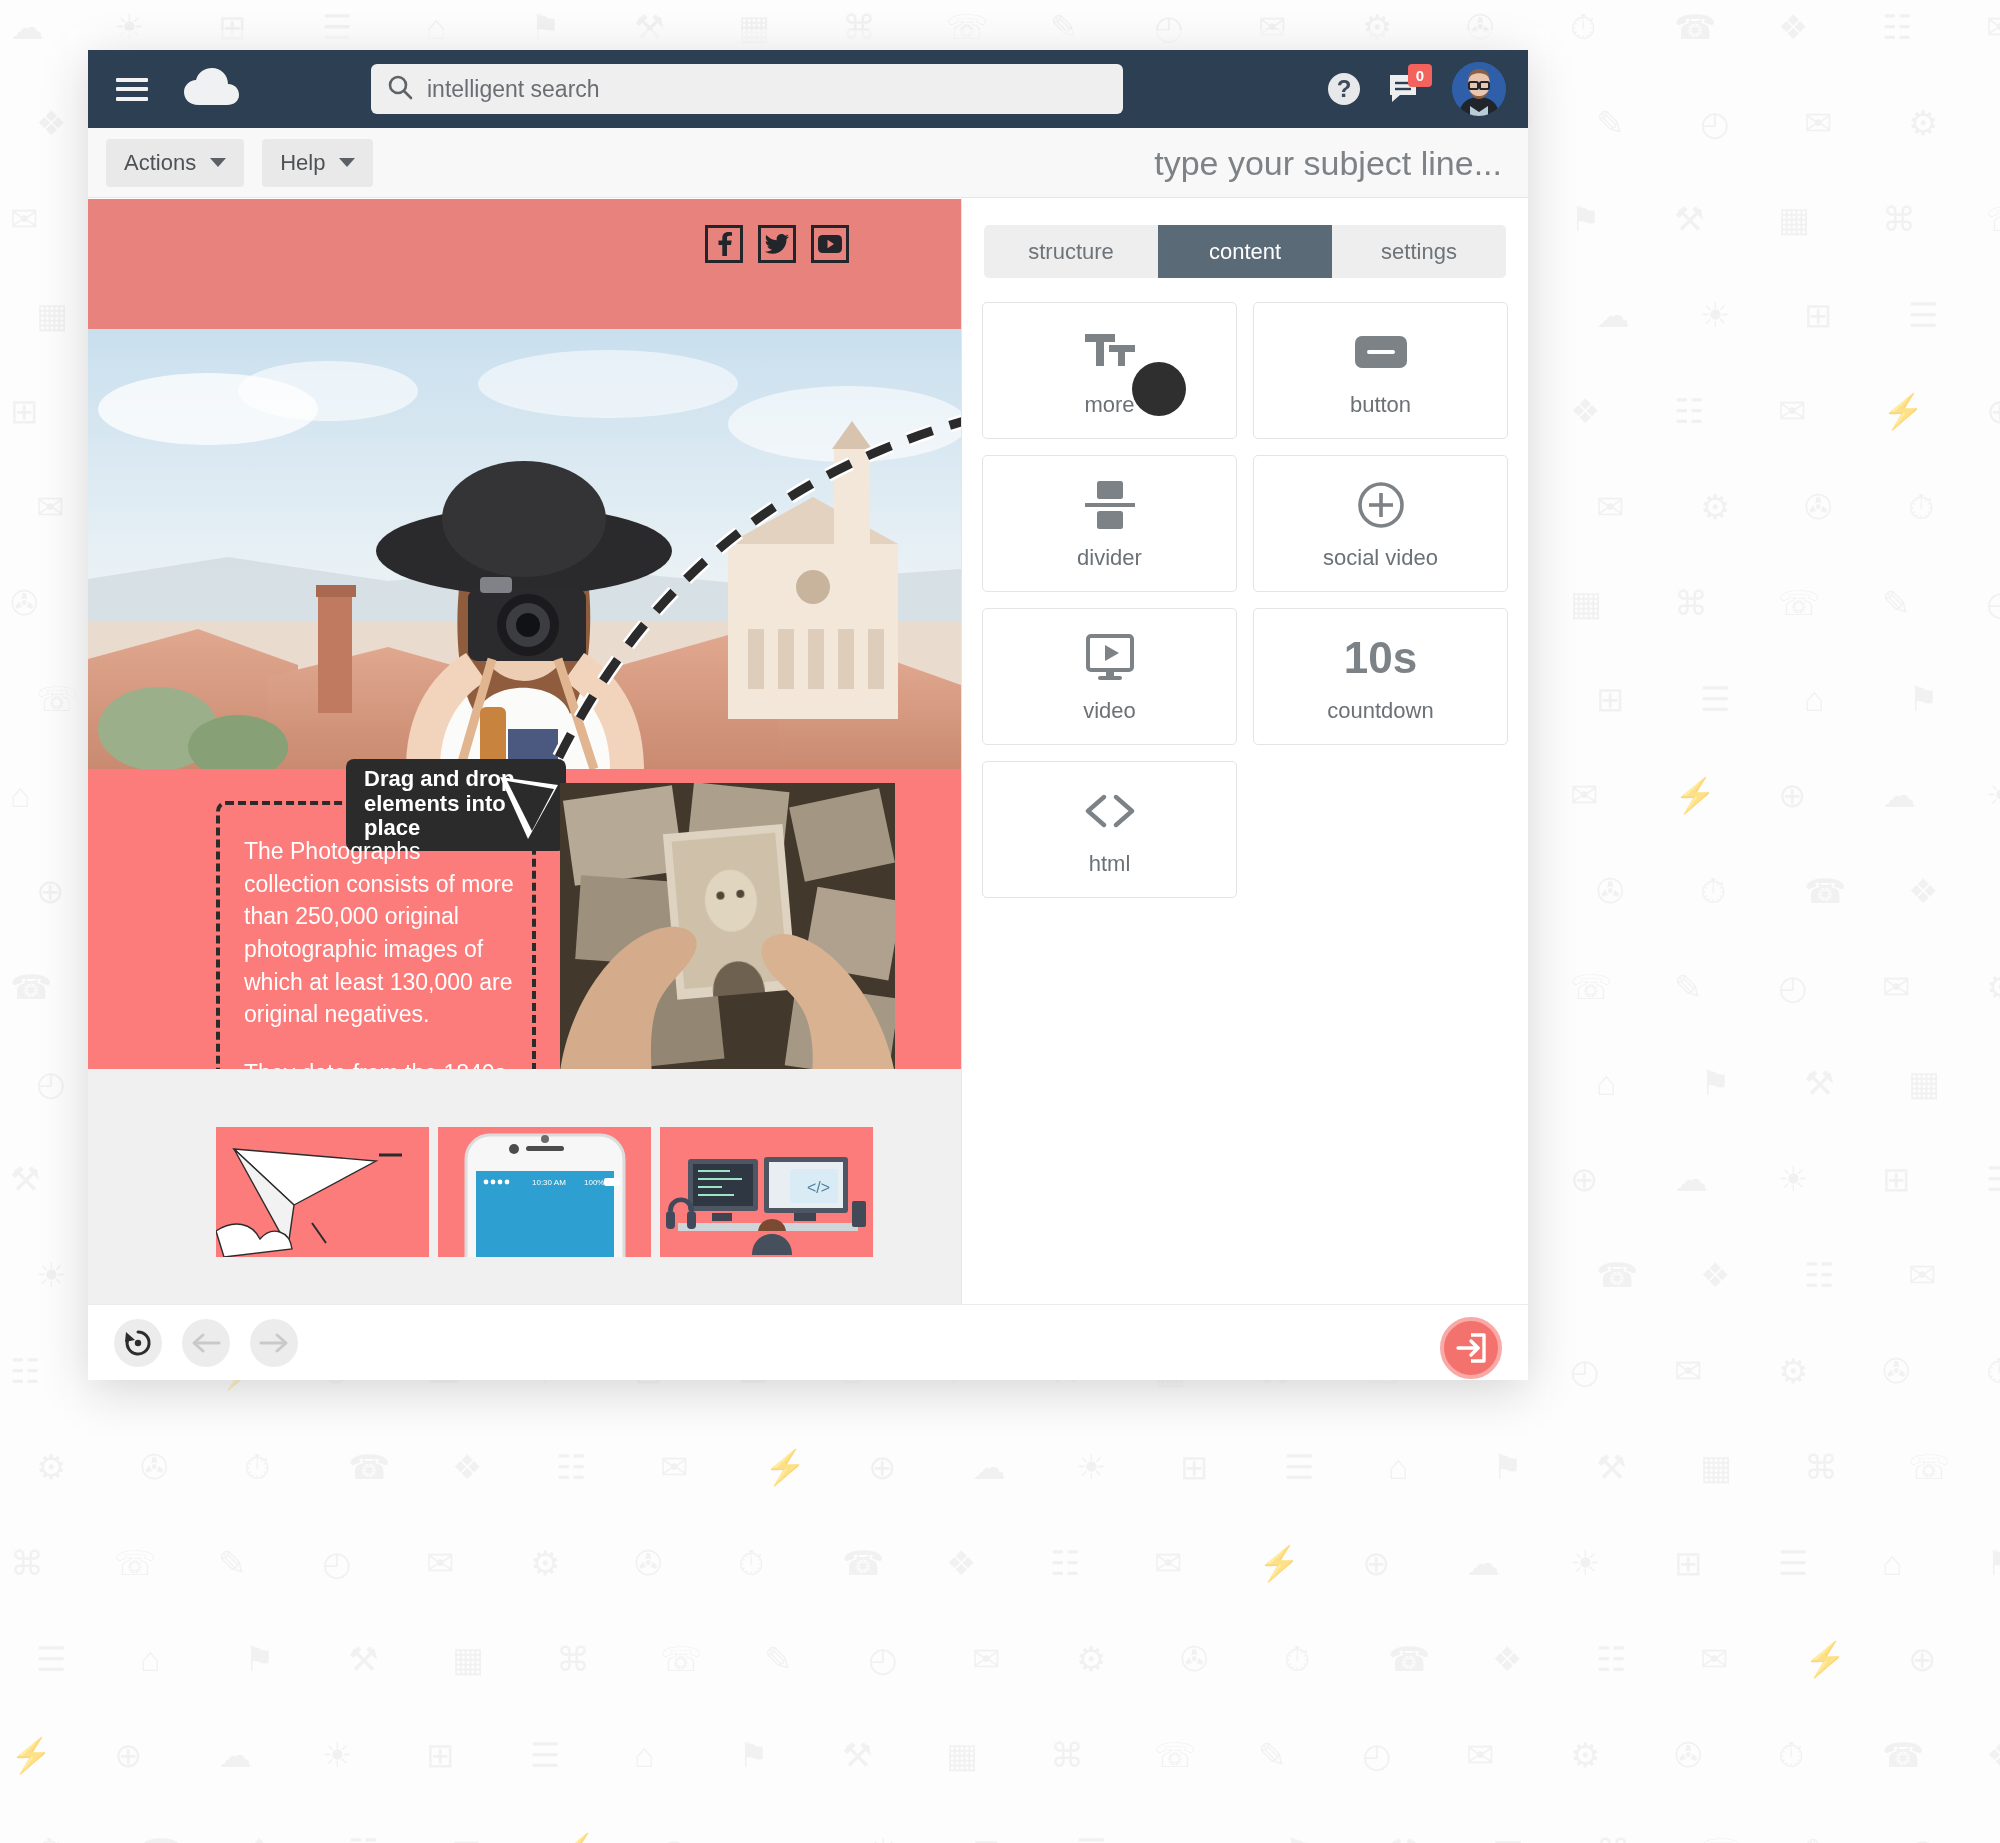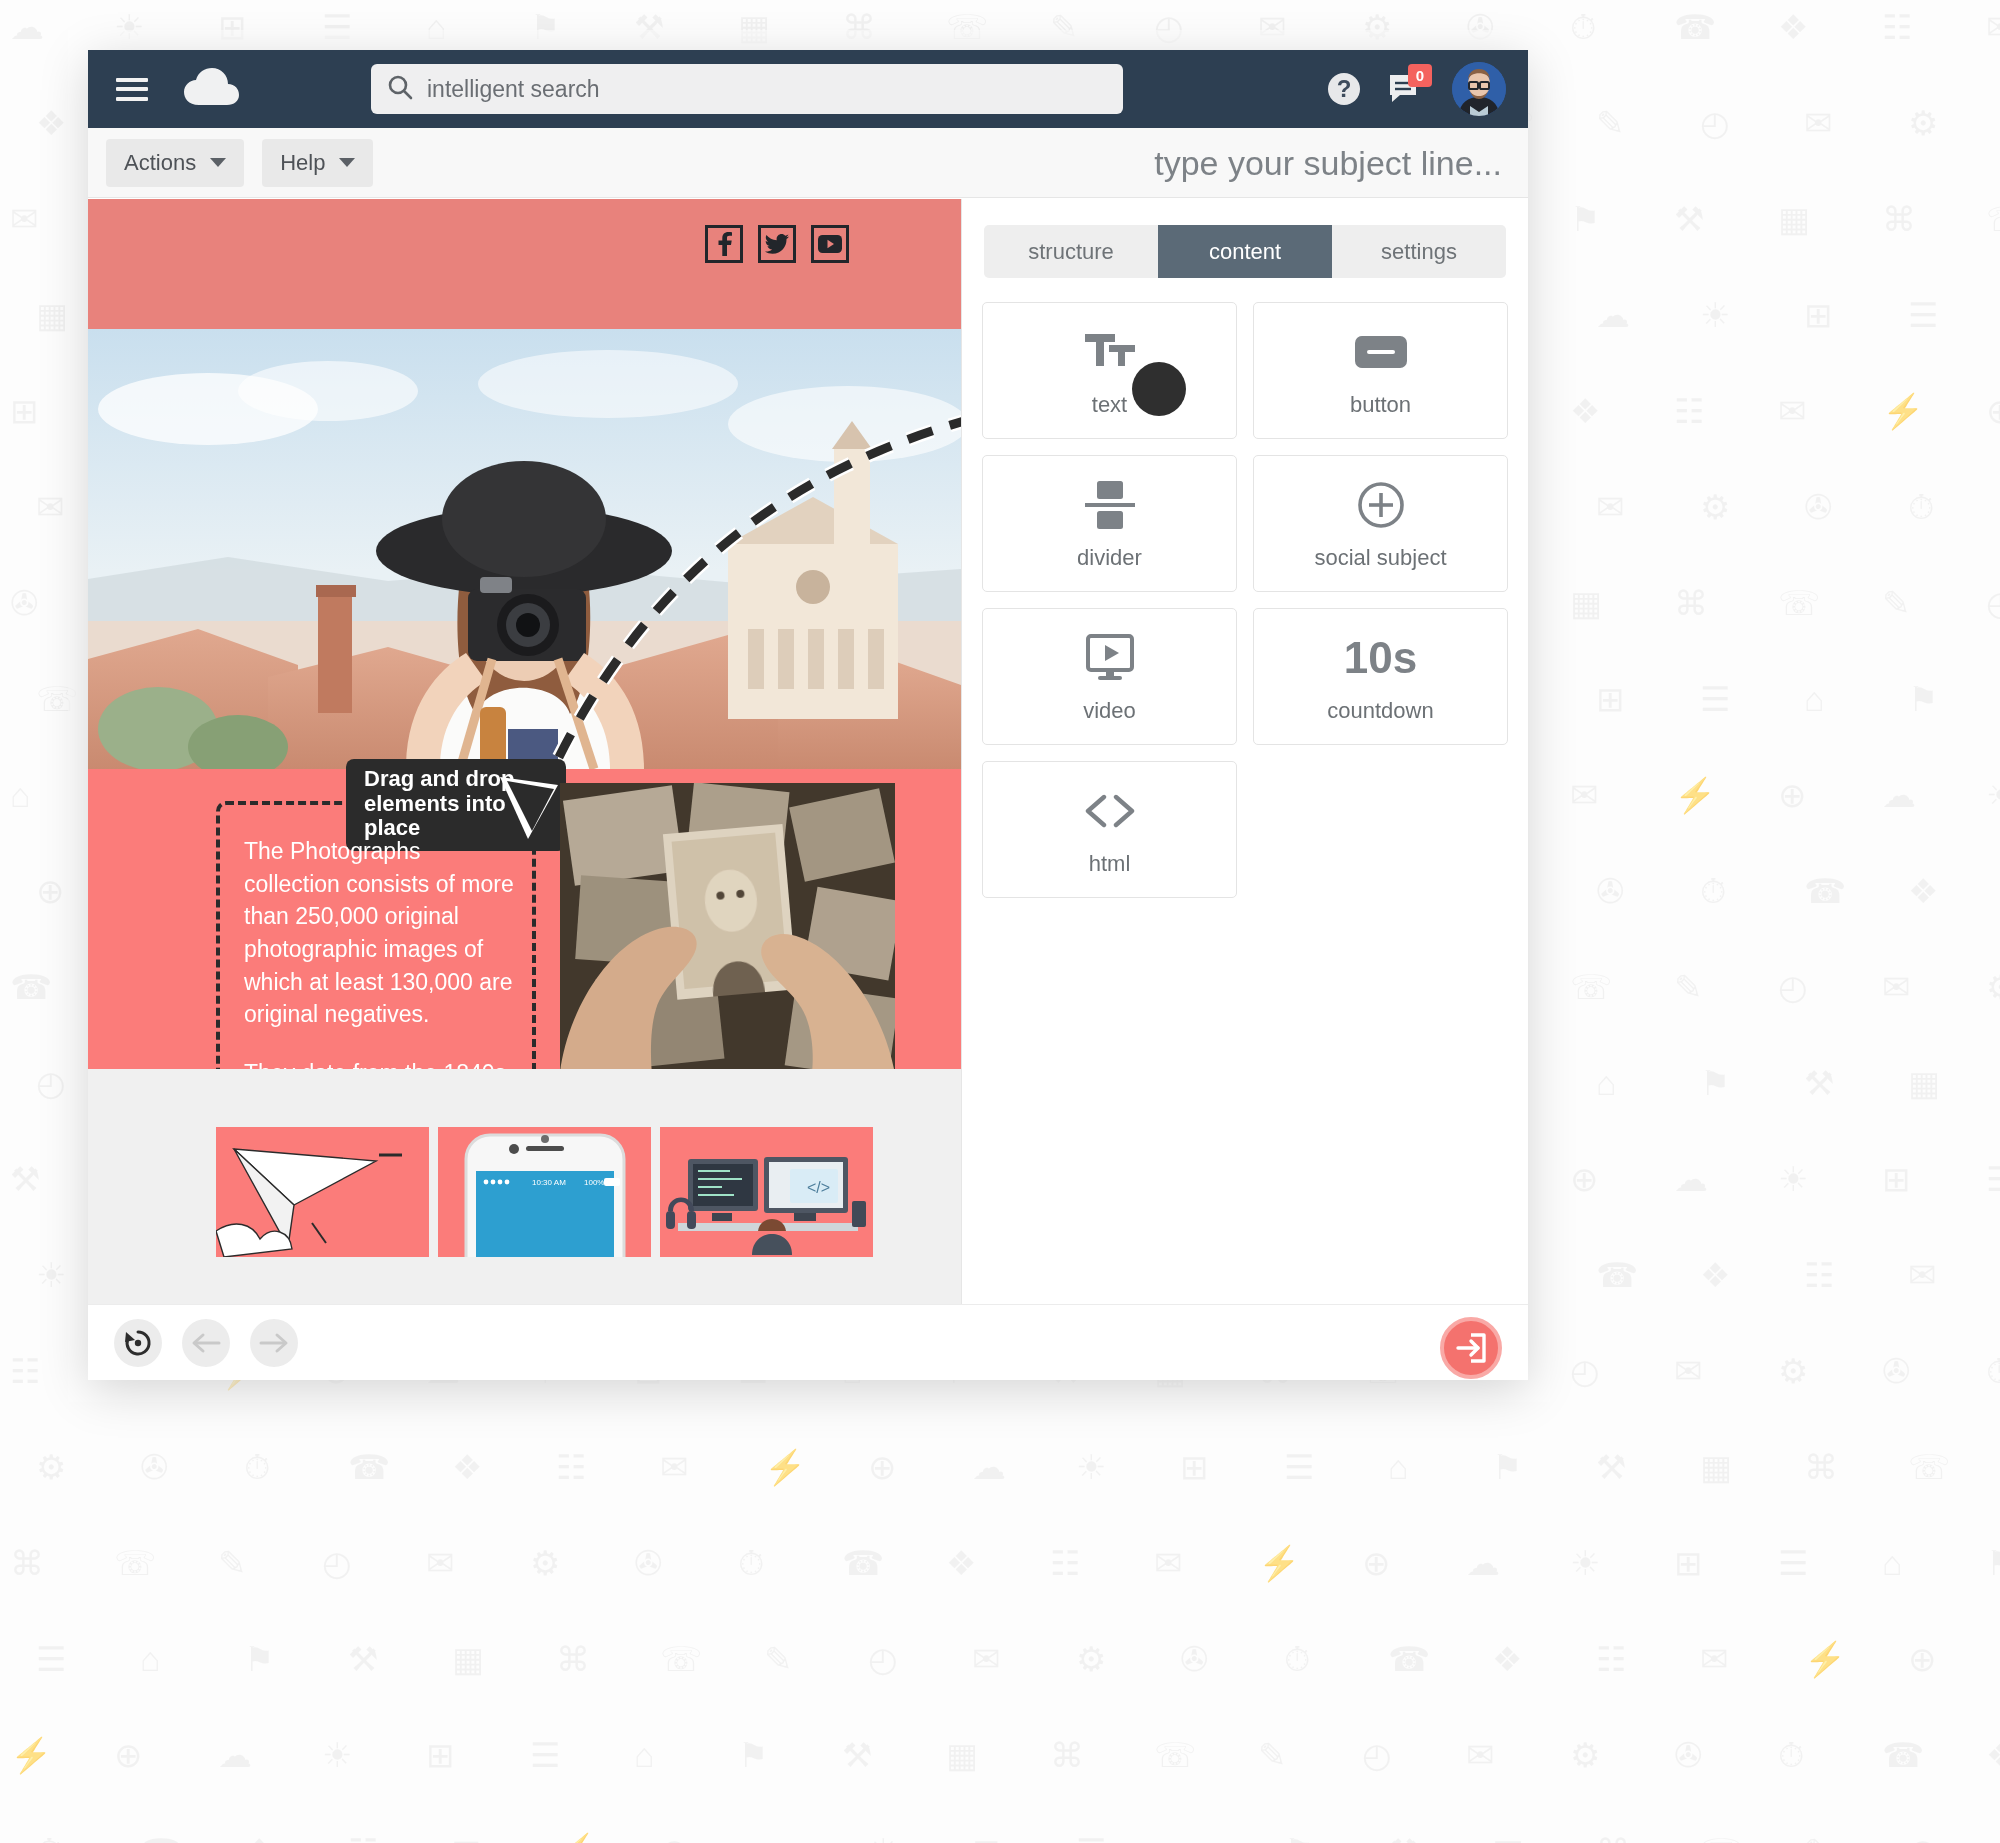--- a/index.html
+++ b/index.html
@@ -900,21 +900,21 @@
 
       <div class="el-card">
         <div class="el-icon">
           <svg width="54" height="44" viewBox="0 0 54 44">
             <rect x="2" y="4" width="30" height="8" fill="#7d8287"></rect>
             <rect x="13" y="4" width="8" height="32" fill="#7d8287"></rect>
             <rect x="26" y="15" width="26" height="7" fill="#7d8287"></rect>
             <rect x="35" y="15" width="7" height="21" fill="#7d8287"></rect>
           </svg>
         </div>
-        <div class="el-label">text</div>
+        <div class="el-label">more</div>
       </div>
 
 
       <div class="el-card">
         <div class="el-icon">
           <svg width="54" height="34" viewBox="0 0 54 34">
             <rect x="1" y="1" width="52" height="32" rx="7" fill="#7d8287"></rect>
             <rect x="13" y="15" width="28" height="4" rx="2" fill="#ffffff"></rect>
           </svg>
         </div>
@@ -934,21 +934,21 @@
 
 
       <div class="el-card">
         <div class="el-icon">
           <svg width="50" height="50" viewBox="0 0 50 50">
             <circle cx="25" cy="25" r="21" fill="none" stroke="#7d8287" stroke-width="3.6"></circle>
             <line x1="25" y1="13" x2="25" y2="37" stroke="#7d8287" stroke-width="3.6"></line>
             <line x1="13" y1="25" x2="37" y2="25" stroke="#7d8287" stroke-width="3.6"></line>
           </svg>
         </div>
-        <div class="el-label">social subject</div>
+        <div class="el-label">social video</div>
       </div>
 
 
       <div class="el-card">
         <div class="el-icon">
           <svg width="52" height="50" viewBox="0 0 52 50">
             <rect x="4" y="3" width="44" height="34" rx="3" fill="none" stroke="#7d8287" stroke-width="4"></rect>
             <polygon points="21,12 35,20 21,28" fill="#7d8287"></polygon>
             <rect x="22" y="37" width="8" height="7" fill="#7d8287"></rect>
             <rect x="14" y="43" width="24" height="4" rx="2" fill="#7d8287"></rect>

